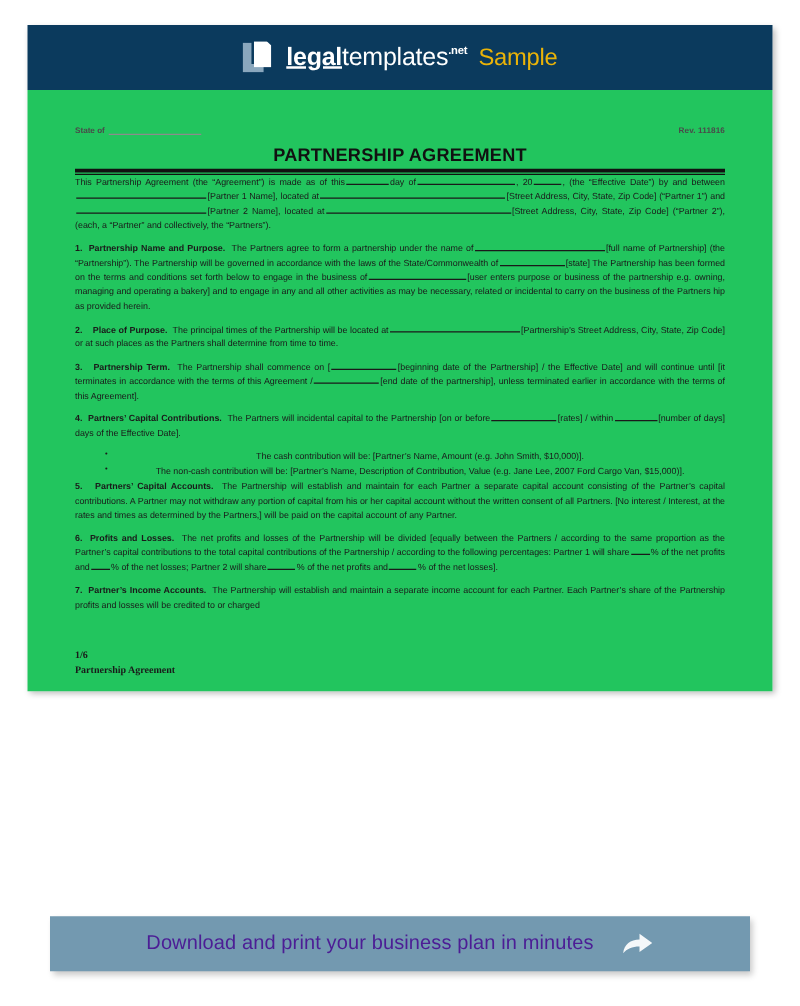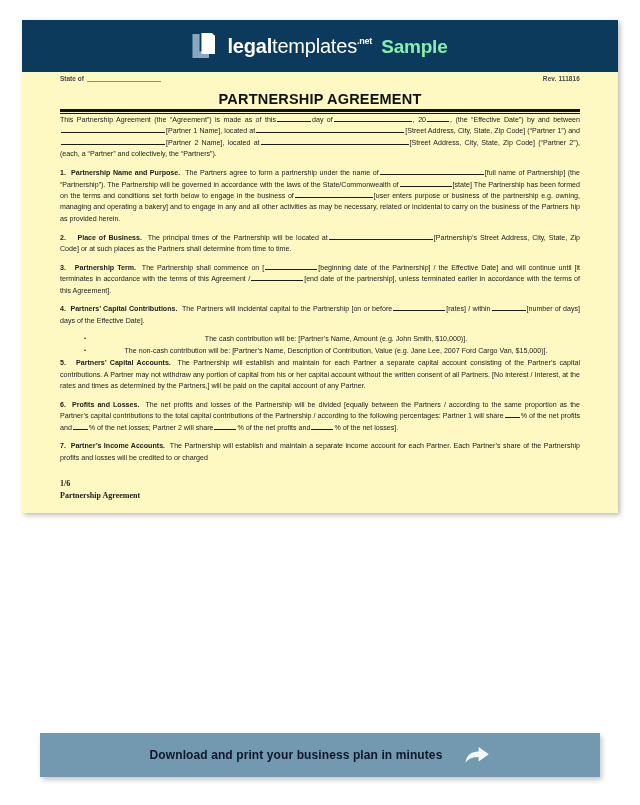--- a/index.html
+++ b/index.html
@@ -68,41 +68,41 @@
     background: #ffffff;
     clip-path: polygon(0 0, 74% 0, 100% 16%, 100% 100%, 0 100%);
   }
   .brand-text {
     color: #ffffff;
     font-size: 20px;
     letter-spacing: -0.2px;
     line-height: 1;
     white-space: nowrap;
   }
-  .brand-text .b-legal { font-weight: bold; }
+  .brand-text .b-legal { font-weight: bold; text-decoration: underline; }
   .brand-text .b-templates { font-weight: normal; }
   .brand-text .b-net {
     font-size: 9px;
     font-weight: bold;
     vertical-align: super;
     position: relative;
     top: -1px;
   }
   .brand-sample {
-    color: #86efac;
+    color: #eab308;
     font-size: 19px;
-    font-weight: bold;
+    font-weight: normal;
     margin-left: 9px;
     white-space: nowrap;
   }
 
   
   .doc {
-    padding: 2px 38px 0 38px;
-    background: #fef9c3;
+    padding: 28px 38px 0 38px;
+    background: #22c55e;
   }
 
   .doc-meta {
     display: flex;
     justify-content: space-between;
     align-items: flex-end;
     font-size: 6.5px;
     color: #4a4a4a;
     font-weight: bold;
     padding-bottom: 2px;
@@ -175,21 +175,21 @@
   }
   .f-xs { width: 22px; }
   .f-sm { width: 34px; }
   .f-md { width: 52px; }
   .f-lg { width: 78px; }
   .f-xl { width: 104px; }
   .f-w { width: 148px; }
   .f-pct { width: 15px; }
 
   .doc-footer {
-    margin-top: 14px;
+    margin-top: 28px;
     padding-bottom: 12px;
     font-family: "Liberation Serif", serif;
     font-size: 8px;
     font-weight: bold;
     color: #1a1a1a;
     line-height: 1.45;
   }
 
   
   .promo-bar {
@@ -203,23 +203,23 @@
     align-items: center;
     justify-content: center;
     box-shadow: 2px 3px 5px rgba(0,0,0,0.22);
   }
   .promo-inner {
     display: flex;
     align-items: center;
     gap: 22px;
   }
   .promo-text {
-    color: #0f172a;
-    font-size: 12px;
-    font-weight: bold;
+    color: #4c1d95;
+    font-size: 16px;
+    font-weight: normal;
     letter-spacing: 0.1px;
     white-space: nowrap;
   }
   .promo-arrow {
     width: 26px;
     height: 20px;
     display: block;
     flex: 0 0 auto;
   }
 </style>
@@ -250,21 +250,21 @@
         <span class="rev-text">Rev. 111816</span>
       </div>
 
       <div class="doc-title">PARTNERSHIP AGREEMENT</div>
       <div class="title-rule"></div>
 
       <p class="para"><span>This Partnership Agreement (the “Agreement”) is made as of this</span><span class="fill f-sm"></span><span>day of</span><span class="fill f-lg"></span><span>, 20</span><span class="fill f-xs"></span><span>, (the “Effective Date”) by and between</span><span class="fill f-xl"></span><span>[Partner 1 Name], located at</span><span class="fill f-w"></span><span>[Street Address, City, State, Zip Code] (“Partner 1”) and</span><span class="fill f-xl"></span><span>[Partner 2 Name], located at</span><span class="fill f-w"></span><span>[Street Address, City, State, Zip Code] (“Partner 2”), (each, a “Partner” and collectively, the “Partners”).</span></p>
 
       <p class="para"><b>1.</b>&nbsp;&nbsp;<b>Partnership Name and Purpose.</b>&nbsp;&nbsp;<span>The Partners agree to form a partnership under the name of</span><span class="fill f-xl"></span><span>[full name of Partnership] (the “Partnership”). The Partnership will be governed in accordance with the laws of the State/Commonwealth of</span><span class="fill f-md"></span><span>[state] The Partnership has been formed on the terms and conditions set forth below to engage in the business of</span><span class="fill f-lg"></span><span>[user enters purpose or business of the partnership e.g. owning, managing and operating a bakery] and to engage in any and all other activities as may be necessary, related or incidental to carry on the business of the Partners hip as provided herein.</span></p>
 
-      <p class="para"><b>2.</b>&nbsp;&nbsp;&nbsp;&nbsp;<b>Place of Business.</b>&nbsp;&nbsp;<span>The principal times of the Partnership will be located at</span><span class="fill f-xl"></span><span>[Partnership’s Street Address, City, State, Zip Code] or at such places as the Partners shall determine from time to time.</span></p>
+      <p class="para"><b>2.</b>&nbsp;&nbsp;&nbsp;&nbsp;<b>Place of Purpose.</b>&nbsp;&nbsp;<span>The principal times of the Partnership will be located at</span><span class="fill f-xl"></span><span>[Partnership’s Street Address, City, State, Zip Code] or at such places as the Partners shall determine from time to time.</span></p>
 
       <p class="para"><b>3.</b>&nbsp;&nbsp;&nbsp;<b>Partnership Term.</b>&nbsp;&nbsp;<span>The Partnership shall commence on [</span><span class="fill f-md"></span><span>[beginning date of the Partnership] / the Effective Date] and will continue until [it terminates in accordance with the terms of this Agreement /</span><span class="fill f-md"></span><span>[end date of the partnership], unless terminated earlier in accordance with the terms of this Agreement].</span></p>
 
       <p class="para"><b>4.</b>&nbsp;&nbsp;<b>Partners’ Capital Contributions.</b>&nbsp;&nbsp;<span>The Partners will incidental capital to the Partnership [on or before</span><span class="fill f-md"></span><span>[rates] / within</span><span class="fill f-sm"></span><span>[number of days] days of the Effective Date].</span></p>
       <ul class="bullets">
         <li>The cash contribution will be: [Partner’s Name, Amount (e.g. John Smith, $10,000)].</li>
         <li>The non-cash contribution will be: [Partner’s Name, Description of Contribution, Value (e.g. Jane Lee, 2007 Ford Cargo Van, $15,000)].</li>
       </ul>
 
       <p class="para"><b>5.</b>&nbsp;&nbsp;&nbsp;<b>Partners’ Capital Accounts.</b>&nbsp;&nbsp;<span>The Partnership will establish and maintain for each Partner a separate capital account consisting of the Partner’s capital contributions. A Partner may not withdraw any portion of capital from his or her capital account without the written consent of all Partners. [No interest / Interest, at the rates and times as determined by the Partners,] will be paid on the capital account of any Partner.</span></p>

